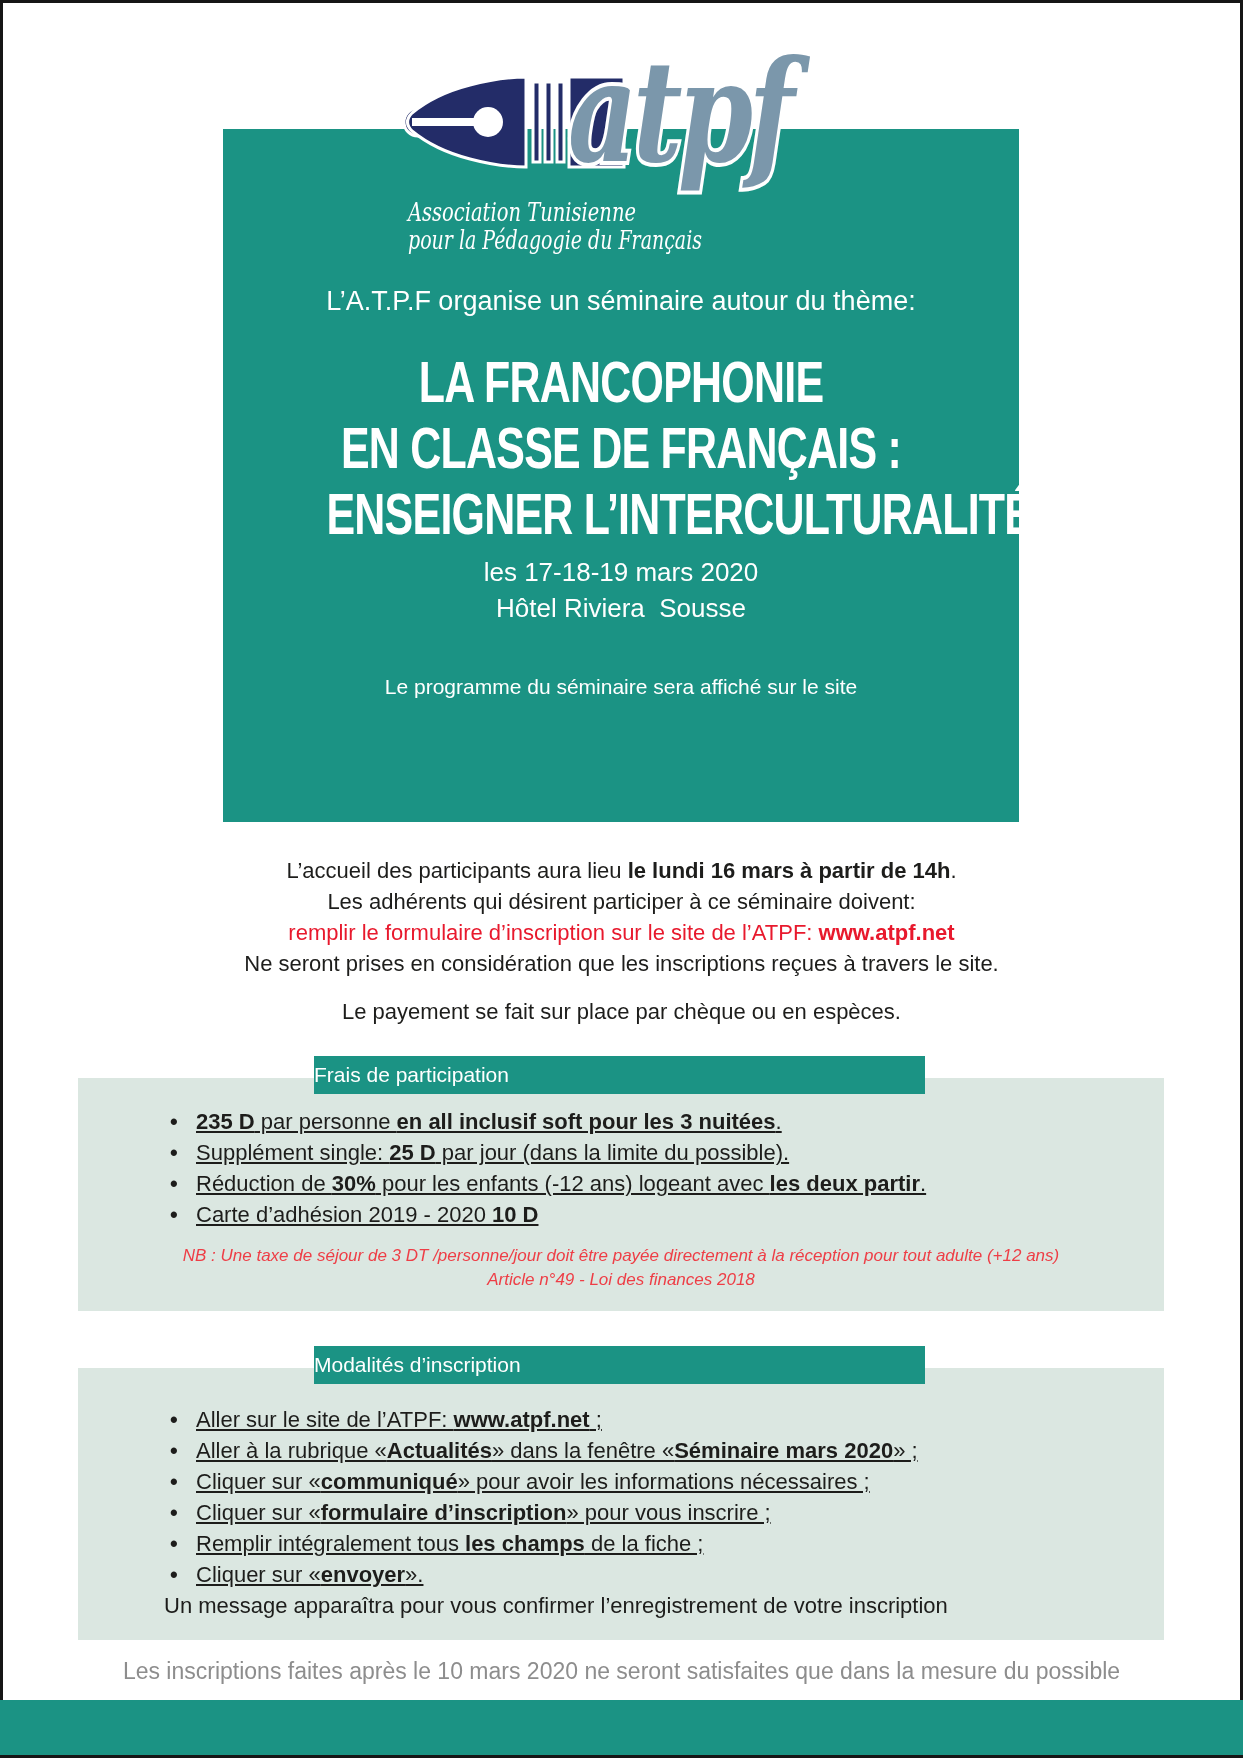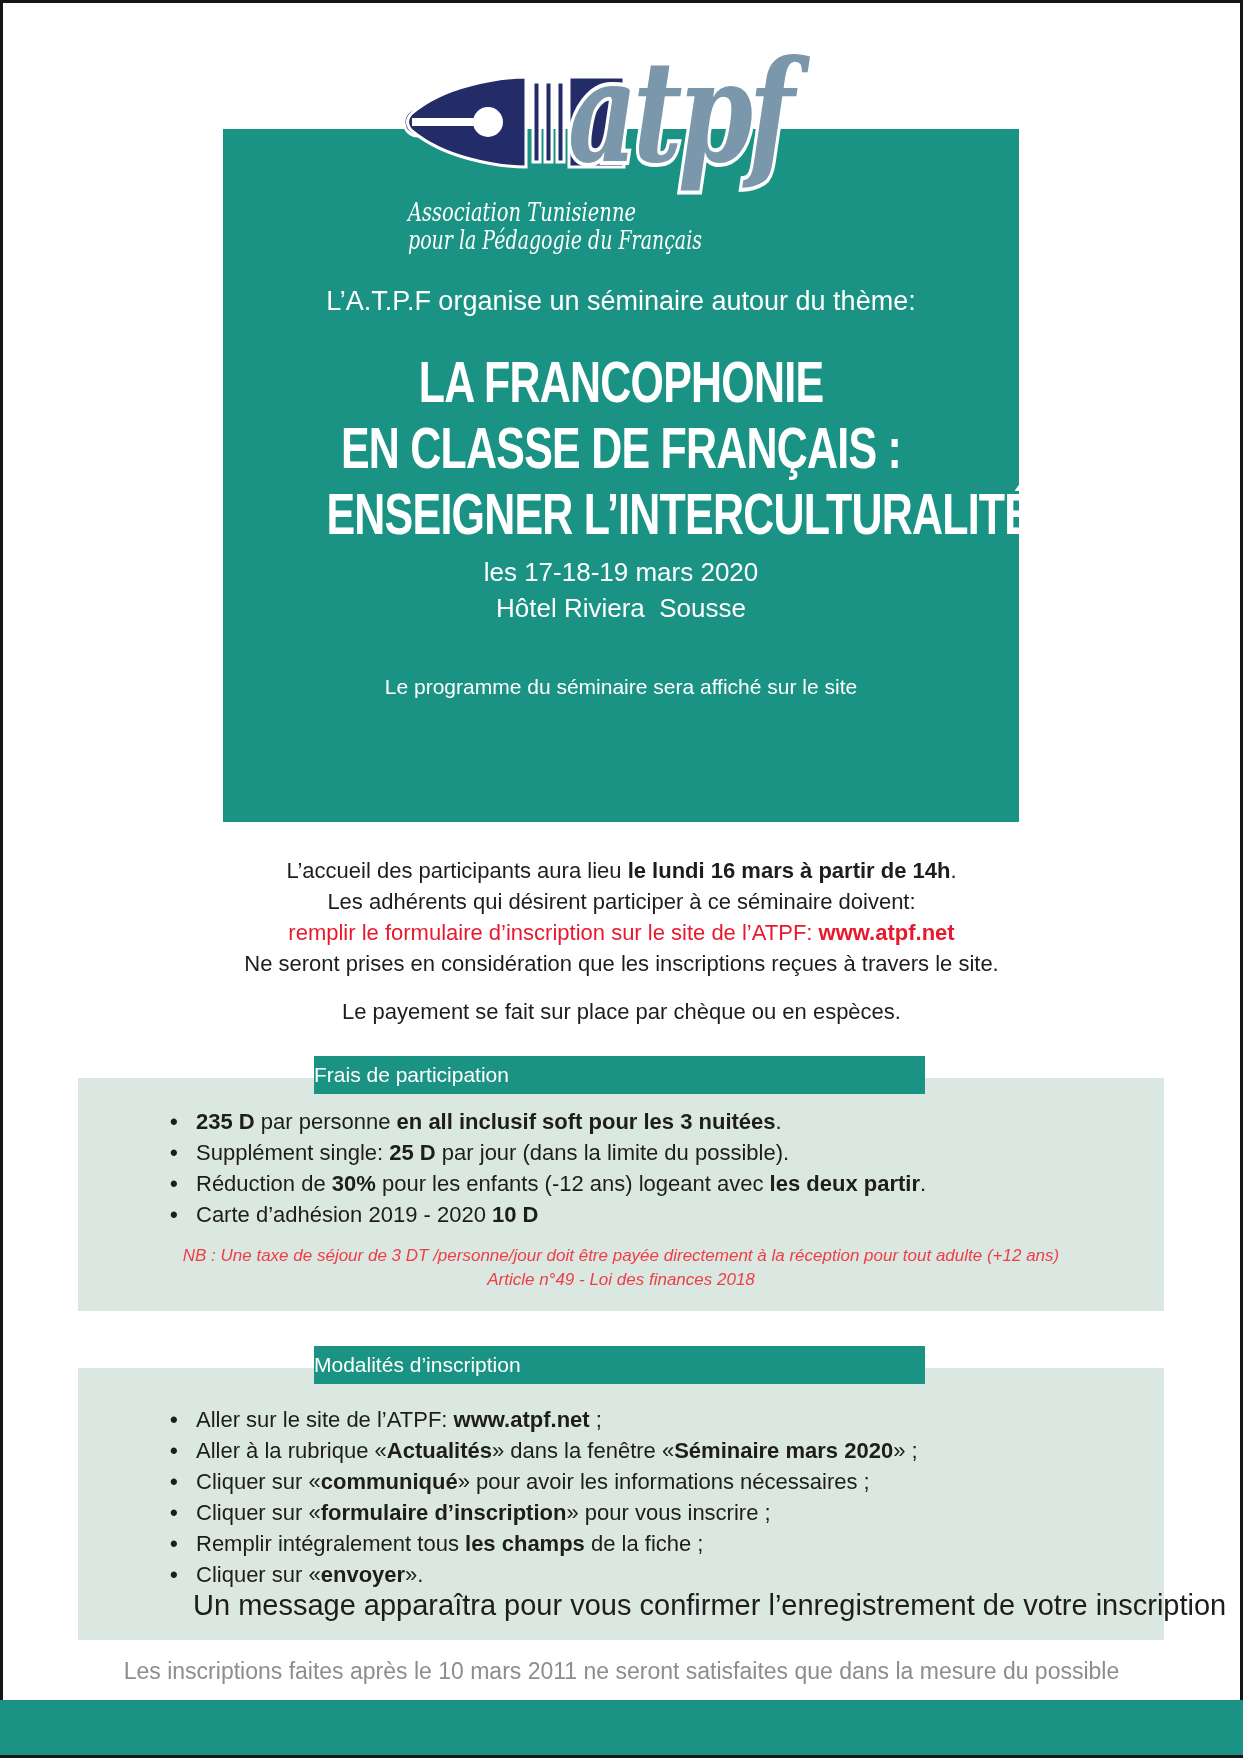--- a/index.html
+++ b/index.html
@@ -38,27 +38,27 @@
   .b{font-weight:bold;}
   
   .band{
     position:absolute; left:314px; width:611px; height:38px; background:var(--teal);
     color:#fff; text-align:left; font-size:21px; line-height:38px; z-index:2;
   }
   .band1{top:1056px;} .band2{top:1346px;}
   .pale-box{position:absolute; left:78px; width:1086px; background:var(--pale); z-index:1;}
   .box1{top:1078px; height:233px;}
   .box2{top:1368px; height:272px;}
-  .bullets{list-style:none; margin:0; padding:0 20px 0 92px; font-size:22px; line-height:31px;}
+  .bullets{list-style:none; margin:0; padding:0 20px 0 92px; font-size:22px; line-height:31px;text-decoration:underline;}
   .box1 .bullets{padding-top:28px;}
   .box2 .bullets{padding-top:36px;}
   .bullets li{white-space:nowrap;}
   .dot{display:inline-block; width:26px; font-weight:bold;}
   .nb-note{margin-top:14px; text-align:center; color:var(--red_soft); font-size:17px; line-height:24px;font-style:italic;}
-  .confirmation{padding-left:115px; font-size:29px; line-height:31px; white-space:nowrap;}
+  .confirmation{padding-left:86px; font-size:22px; line-height:31px; white-space:nowrap;}
   
   .deadline{position:absolute; left:0; top:1658px; width:100%; text-align:center; color:var(--gray); font-size:23px;}
   .bottom-strip{position:absolute; left:0; top:1700px; width:100%; height:55px; background:var(--teal);}
 </style>
 </head>
 <body>
 
 <div class="page">
 
   <div class="teal-box">
@@ -119,16 +119,16 @@
       <li><span class="dot">•</span><span><span>Aller à la rubrique «</span><span class="b">Actualités</span><span>» dans la fenêtre «</span><span class="b">Séminaire mars 2020</span><span>» ;</span></span></li>
       <li><span class="dot">•</span><span><span>Cliquer sur «</span><span class="b">communiqué</span><span>» pour avoir les informations nécessaires ;</span></span></li>
       <li><span class="dot">•</span><span><span>Cliquer sur «</span><span class="b">formulaire d’inscription</span><span>» pour vous inscrire ;</span></span></li>
       <li><span class="dot">•</span><span><span>Remplir intégralement tous </span><span class="b">les champs</span><span> de la fiche ;</span></span></li>
       <li><span class="dot">•</span><span><span>Cliquer sur «</span><span class="b">envoyer</span><span>».</span></span></li>
     </ul>
     <div class="confirmation">Un message apparaîtra pour vous confirmer l’enregistrement de votre inscription</div>
   </div>
   <div class="band band2">Modalités d’inscription</div>
 
-  <div class="deadline">Les inscriptions faites après le 10 mars 2011 ne seront satisfaites que dans la mesure du possible</div>
+  <div class="deadline">Les inscriptions faites après le 10 mars 2020 ne seront satisfaites que dans la mesure du possible</div>
   <div class="bottom-strip"></div>
 
 </div>
 
 </body></html>

